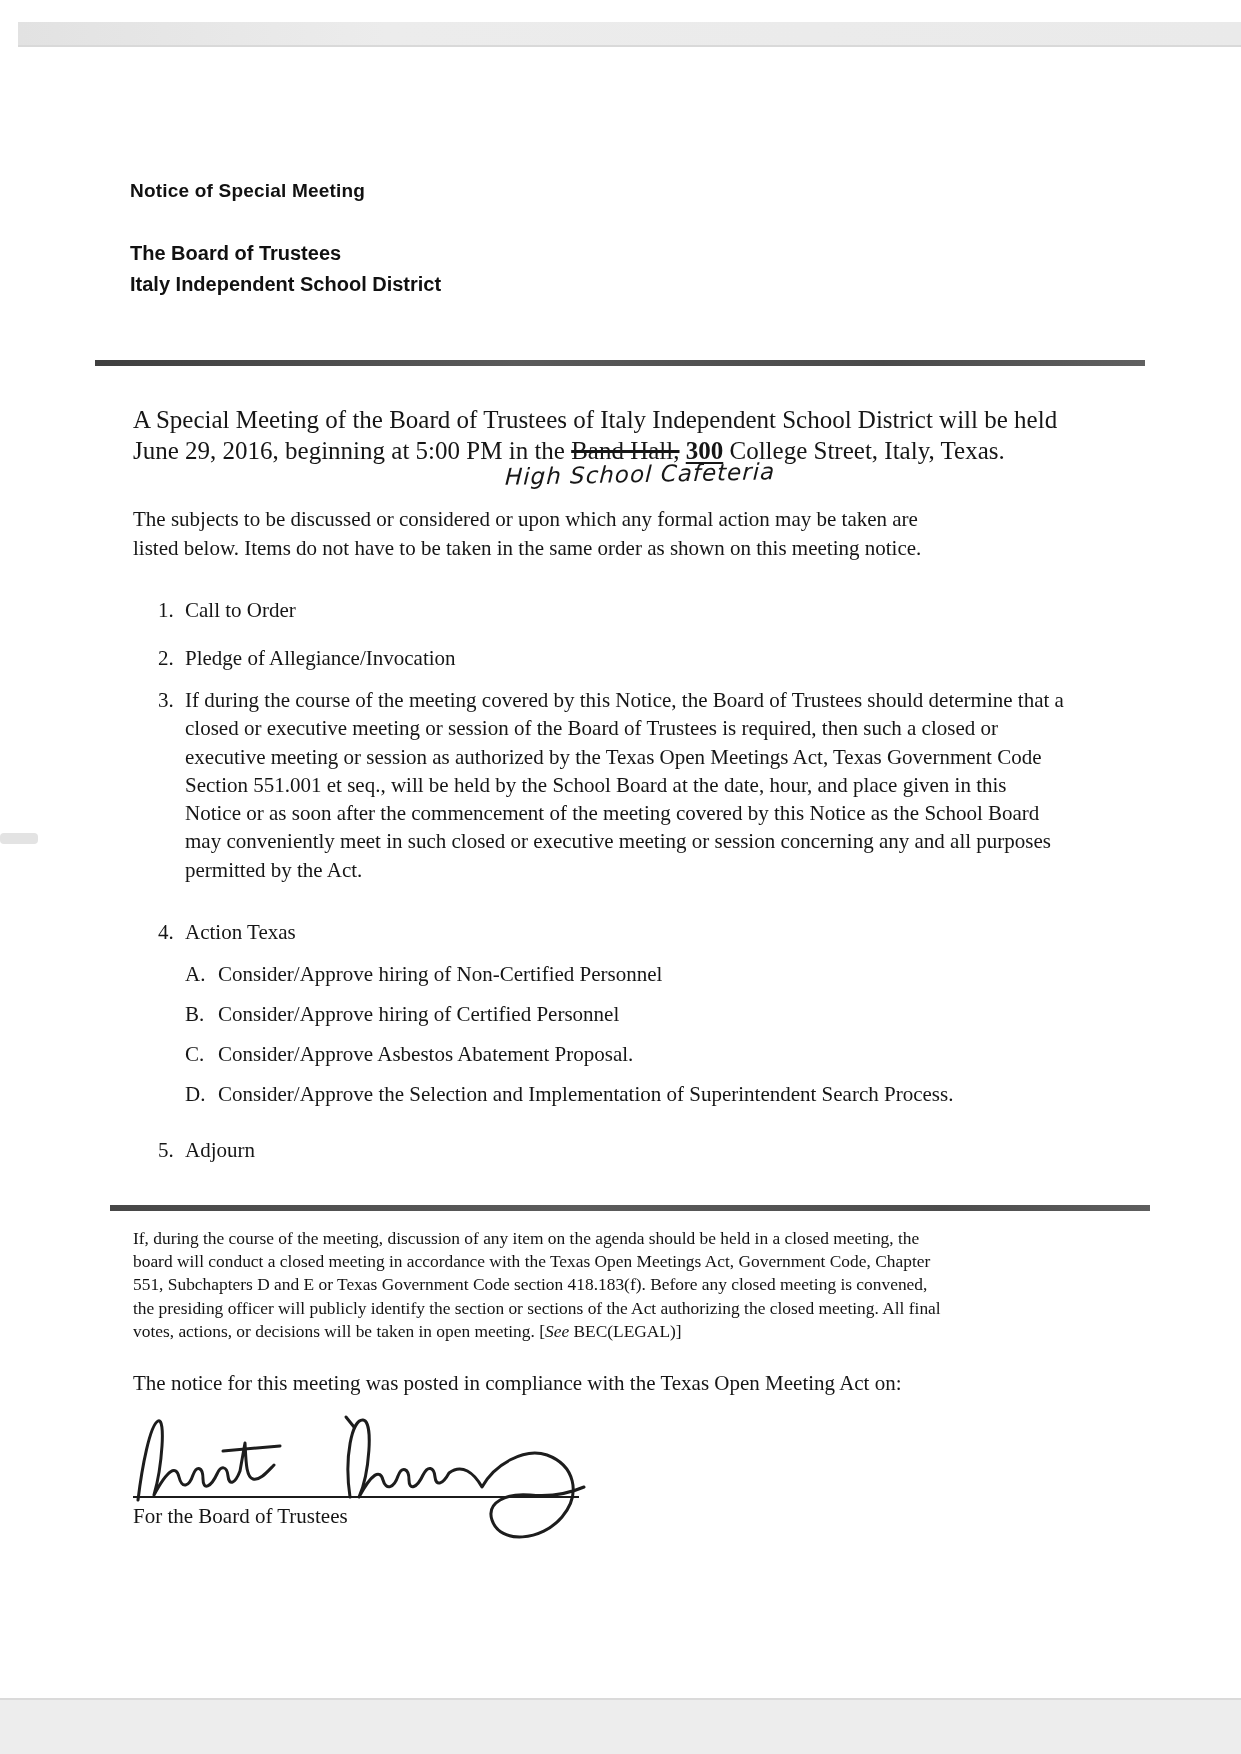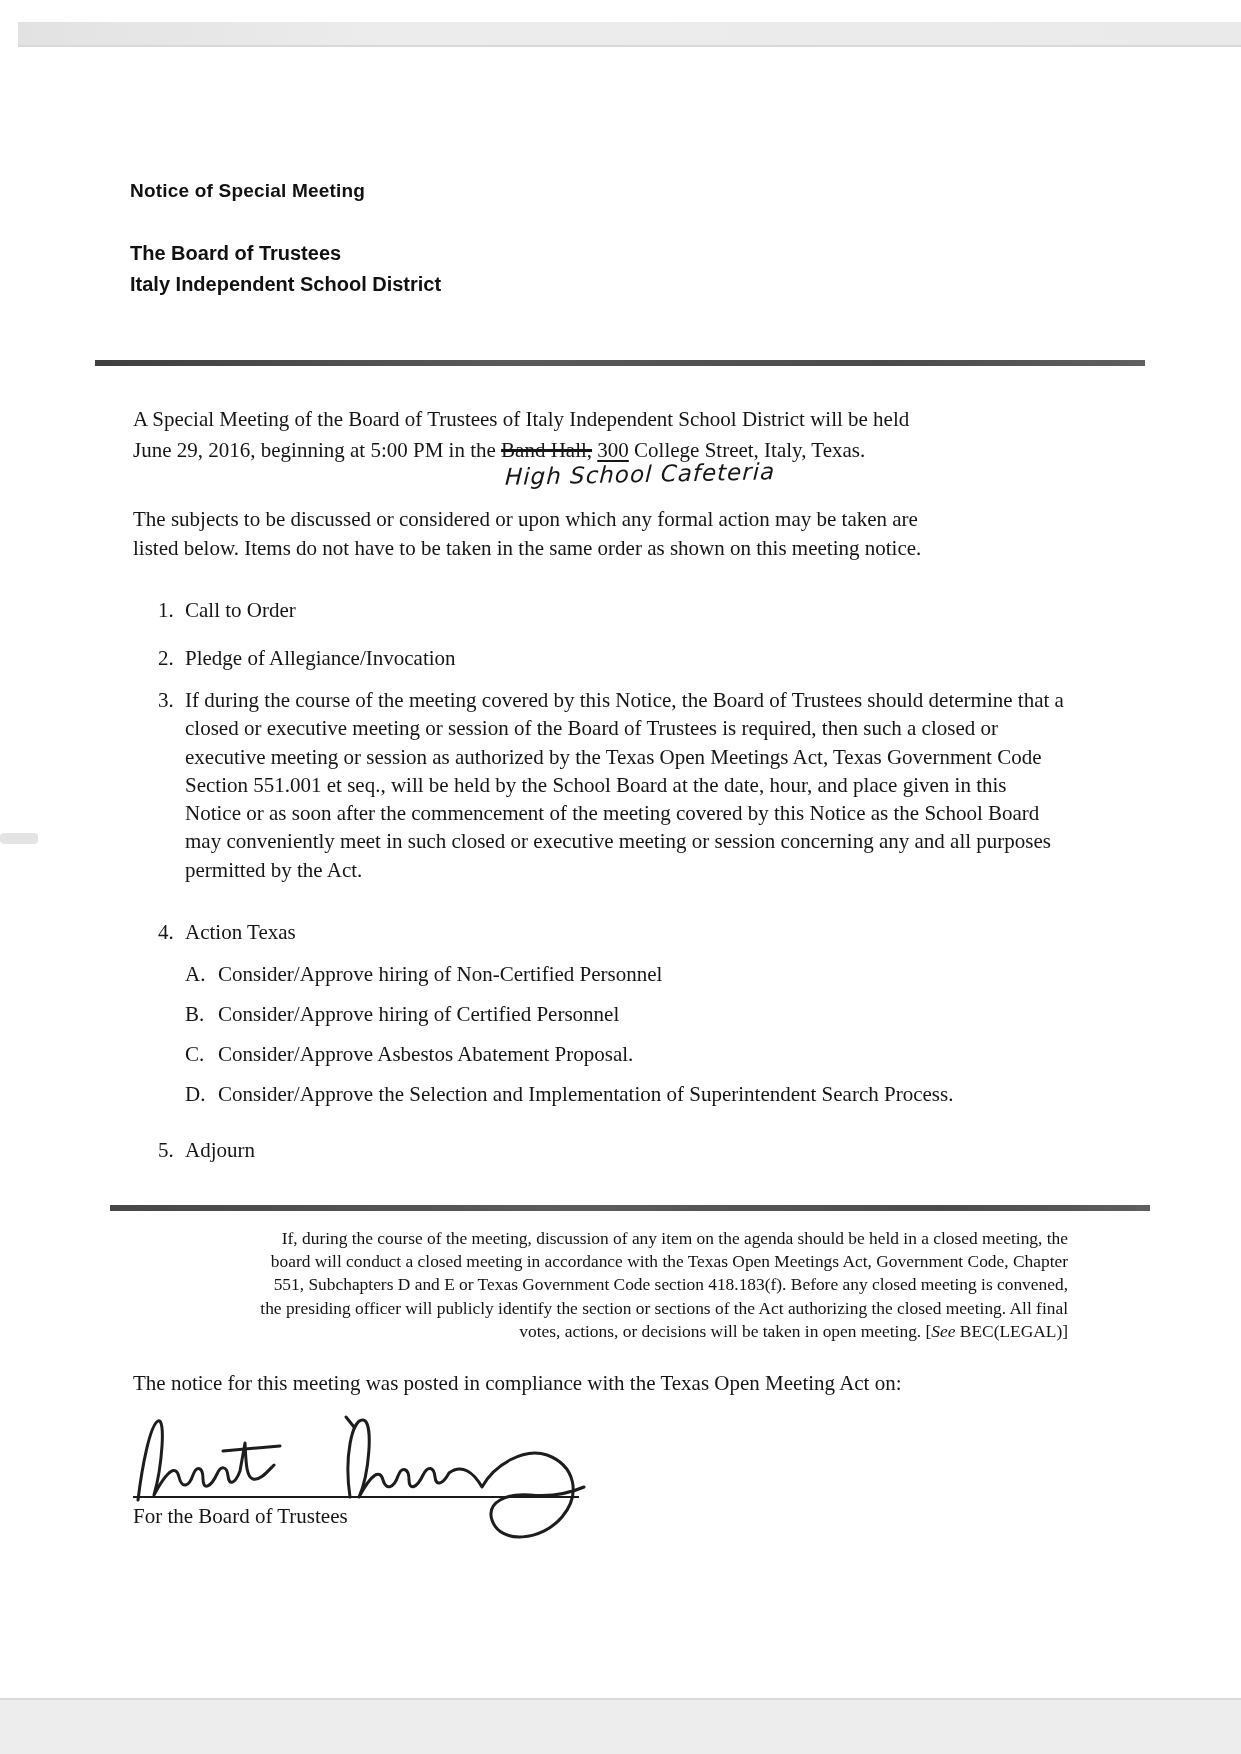--- a/index.html
+++ b/index.html
@@ -35,23 +35,23 @@
   }
   .rule-1 {
     position:absolute; top:360px; left:95px; width:1050px; height:6px;
     background:linear-gradient(to right,#3f3f3f,#5a5a5a 40%,#4a4a4a 75%,#606060);
   }
   .rule-2 {
     position:absolute; top:1205px; left:110px; width:1040px; height:6px;
     background:linear-gradient(to right,#474747,#5c5c5c 45%,#4c4c4c 80%,#5e5e5e);
   }
   
-  .intro { position:absolute; top:404px; left:133px; width:1010px; font-size:21px; line-height:31px; }
+  .intro { position:absolute; top:404px; left:133px; width:1010px; font-size:25px; line-height:31px; }
   .struck { text-decoration:line-through; text-decoration-thickness:3px; }
-  .u-ins { text-decoration:underline; text-underline-offset:3px; }
+  .u-ins { text-decoration:underline; text-underline-offset:3px;font-weight:bold; }
   .handwriting {
     position:absolute; top:461px; left:505px;
     font-family:"DejaVu Sans", sans-serif; font-style:italic;
     font-size:23px; letter-spacing:1px; color:#181818;
     transform:rotate(-1.2deg) skewX(-4deg);
     white-space:nowrap;
   }
   .subjects { position:absolute; top:505px; left:133px; width:1010px; font-size:21px; line-height:29px; }
 
   .agenda-item { position:absolute; left:158px; display:flex; font-size:21px; line-height:28px; }
@@ -66,21 +66,21 @@
   .sub-item .marker { width:33px; flex:none; }
   .si-a { top:960px; }
   .si-b { top:1000px; }
   .si-c { top:1040px; }
   .si-d { top:1080px; } .si-d .item-text { width:830px; }
 
   .fine-print {
     position:absolute; top:1227px; left:133px; width:935px;
     font-size:17.4px; line-height:23.2px; color:#131313;
   }
-  .fine-print .fp-line { white-space:nowrap;text-align:right; }
+  .fine-print .fp-line { white-space:nowrap; }
   .posting { position:absolute; top:1371px; left:133px; width:1010px; font-size:21px; }
 
   .signature-svg { position:absolute; top:1405px; left:122px; }
   .signature-line { position:absolute; top:1496px; left:133px; width:446px; height:2px; background:#1b1b1b; }
   .signature-caption { position:absolute; top:1504px; left:133px; font-size:21px; }
   em.see { font-style:italic; }
 </style>
 </head>
 <body>
 

